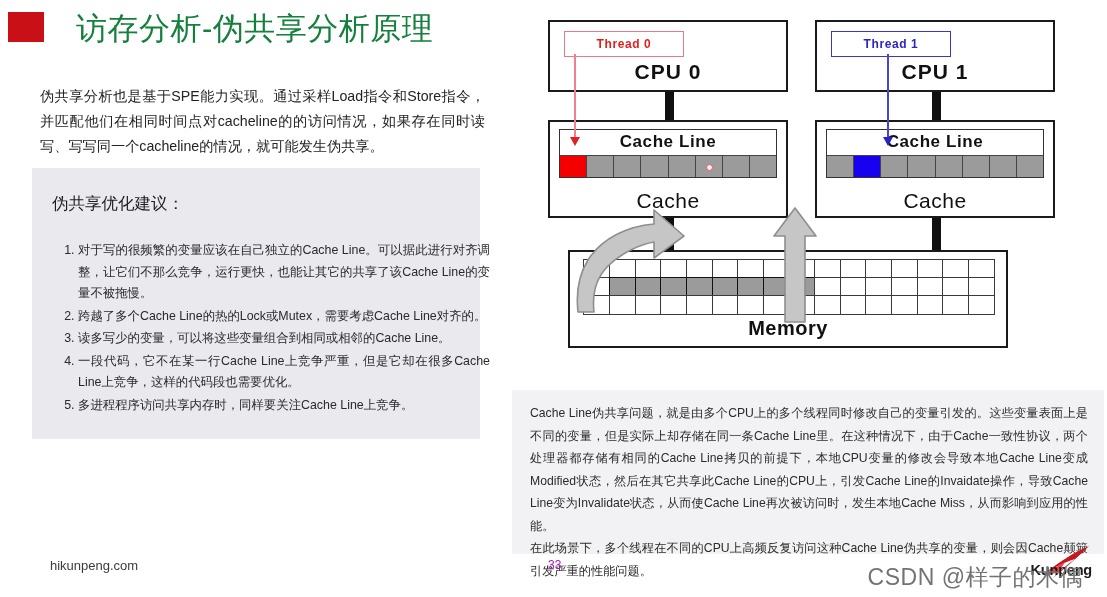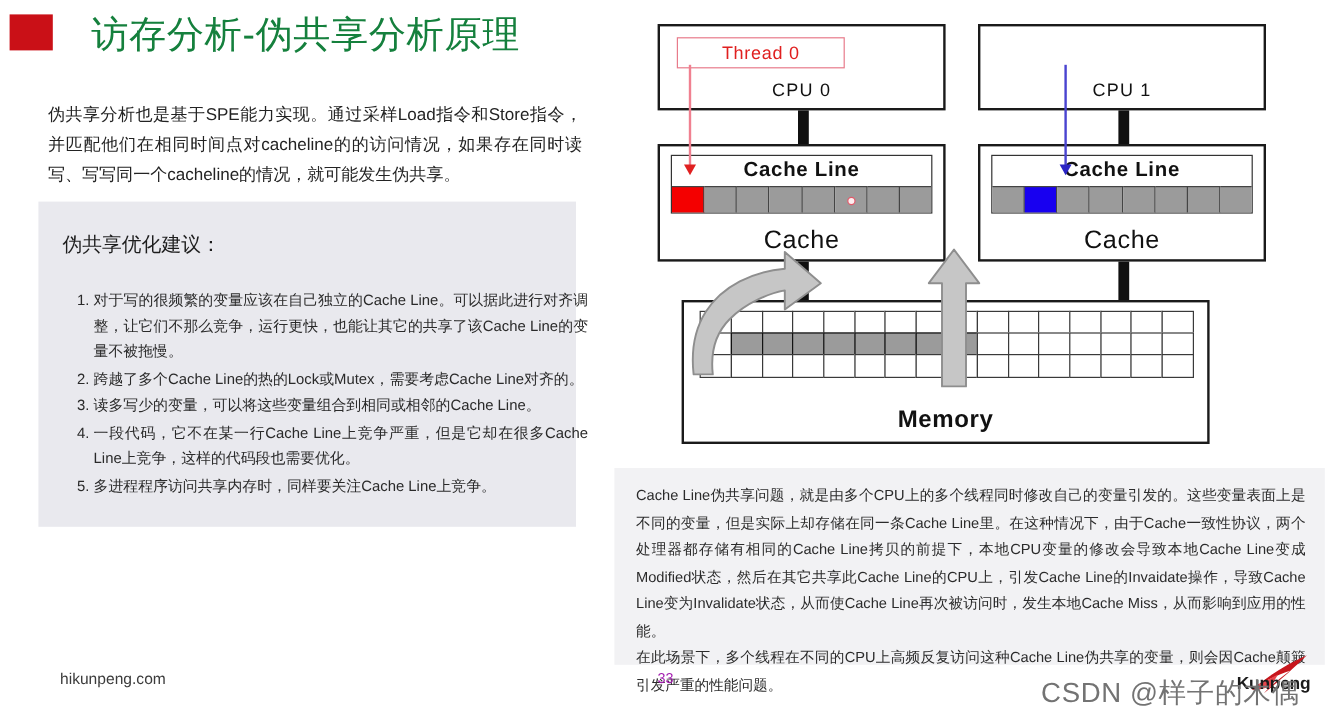--- a/index.html
+++ b/index.html
@@ -94,39 +94,39 @@
   .cpu-box {
     position: relative;
     height: 72px;
     border: 2.5px solid #1a1a1a;
     background: #ffffff;
     box-sizing: border-box;
   }
   .thread-tag {
     position: absolute;
     left: 14px; top: 9px;
-    width: 140px; height: 26px;
+    width: 120px; height: 26px;
     box-sizing: border-box;
     display: flex;
     align-items: center;
     justify-content: center;
-    font-size: 15px;
-    font-weight: normal;
+    font-size: 12px;
+    font-weight: bold;
     letter-spacing: 0.6px;
     background: #ffffff;
   }
   #thread-tag-0 { border: 1.4px solid #e87b8b; color: #e02020; }
   #thread-tag-1 { border: 1.4px solid #3b36c8; color: #2a24c4; }
 
   .cpu-label {
     position: absolute;
     left: 0; right: 0; bottom: 6px;
     text-align: center;
-    font-size: 15px;
-    font-weight: normal;
+    font-size: 21px;
+    font-weight: bold;
     letter-spacing: 1px;
     color: #111;
   }
   
   .thread-arrow {
     position: absolute;
     top: 34px;
     width: 2px;
     height: 84px;
     z-index: 6;
@@ -212,21 +212,21 @@
     font-size: 21px;
     font-weight: normal;
     letter-spacing: 0.5px;
     color: #111;
   }
 
   
   #memory-box {
     position: absolute;
     left: 58px; top: 230px;
-    width: 440px; height: 120px;
+    width: 440px; height: 98px;
     border: 2.2px solid #1a1a1a;
     background: #ffffff;
     box-sizing: border-box;
   }
   #memory-grid {
     position: absolute;
     left: 14px; top: 8px;
     width: 410px; height: 54px;
     display: flex;
     flex-direction: column;
@@ -372,20 +372,21 @@
           <div class="cell"></div>
         </div>
       </div>
       <div class="cache-label">Cache</div>
     </div>
     <div class="bus-bar bus-cache-mem"></div>
   </div>
 
   <div class="cpu-group" id="cpu-group-1">
     <div class="cpu-box">
+      <div class="thread-tag" id="thread-tag-1">Thread 1</div>
       <div class="cpu-label">CPU 1</div>
     </div>
     <div class="thread-arrow" id="thread-arrow-1"></div>
     <div class="bus-bar bus-cpu-cache"></div>
     <div class="cache-box">
       <div class="cacheline-frame">
         <div class="cacheline-label">Cache Line</div>
         <div class="cacheline-cells">
           <div class="cell"></div>
           <div class="cell hl-blue"></div>

